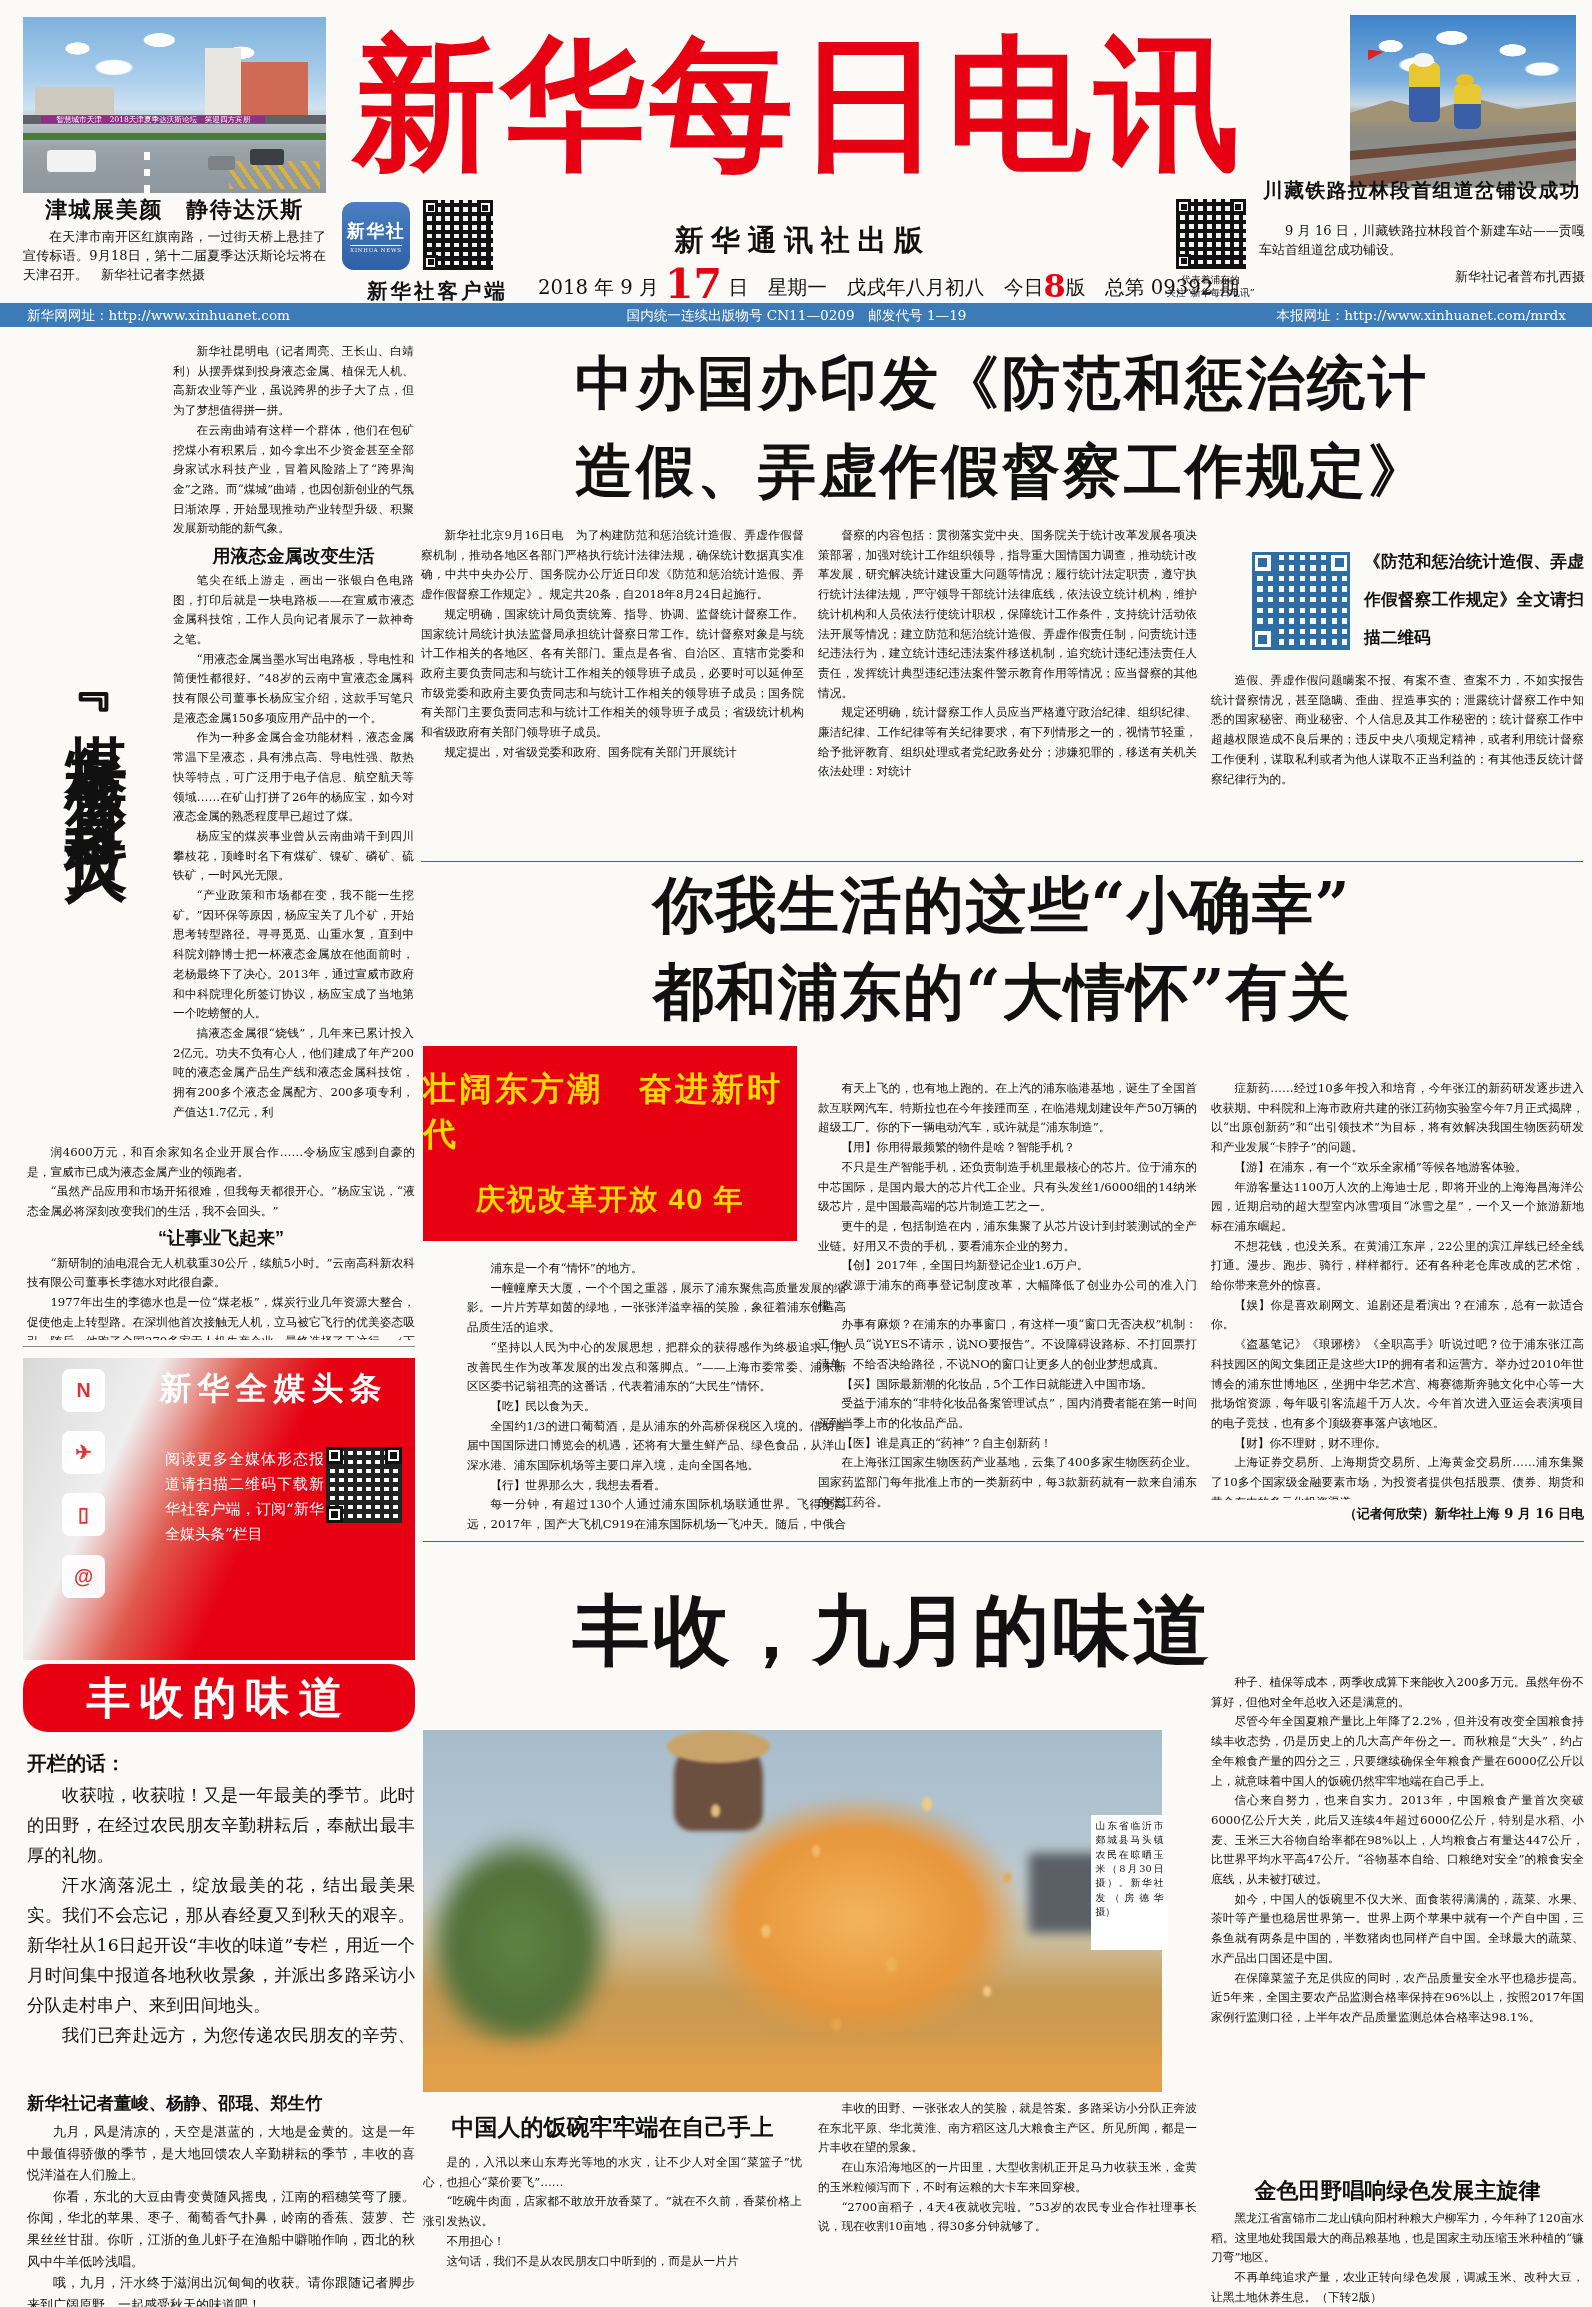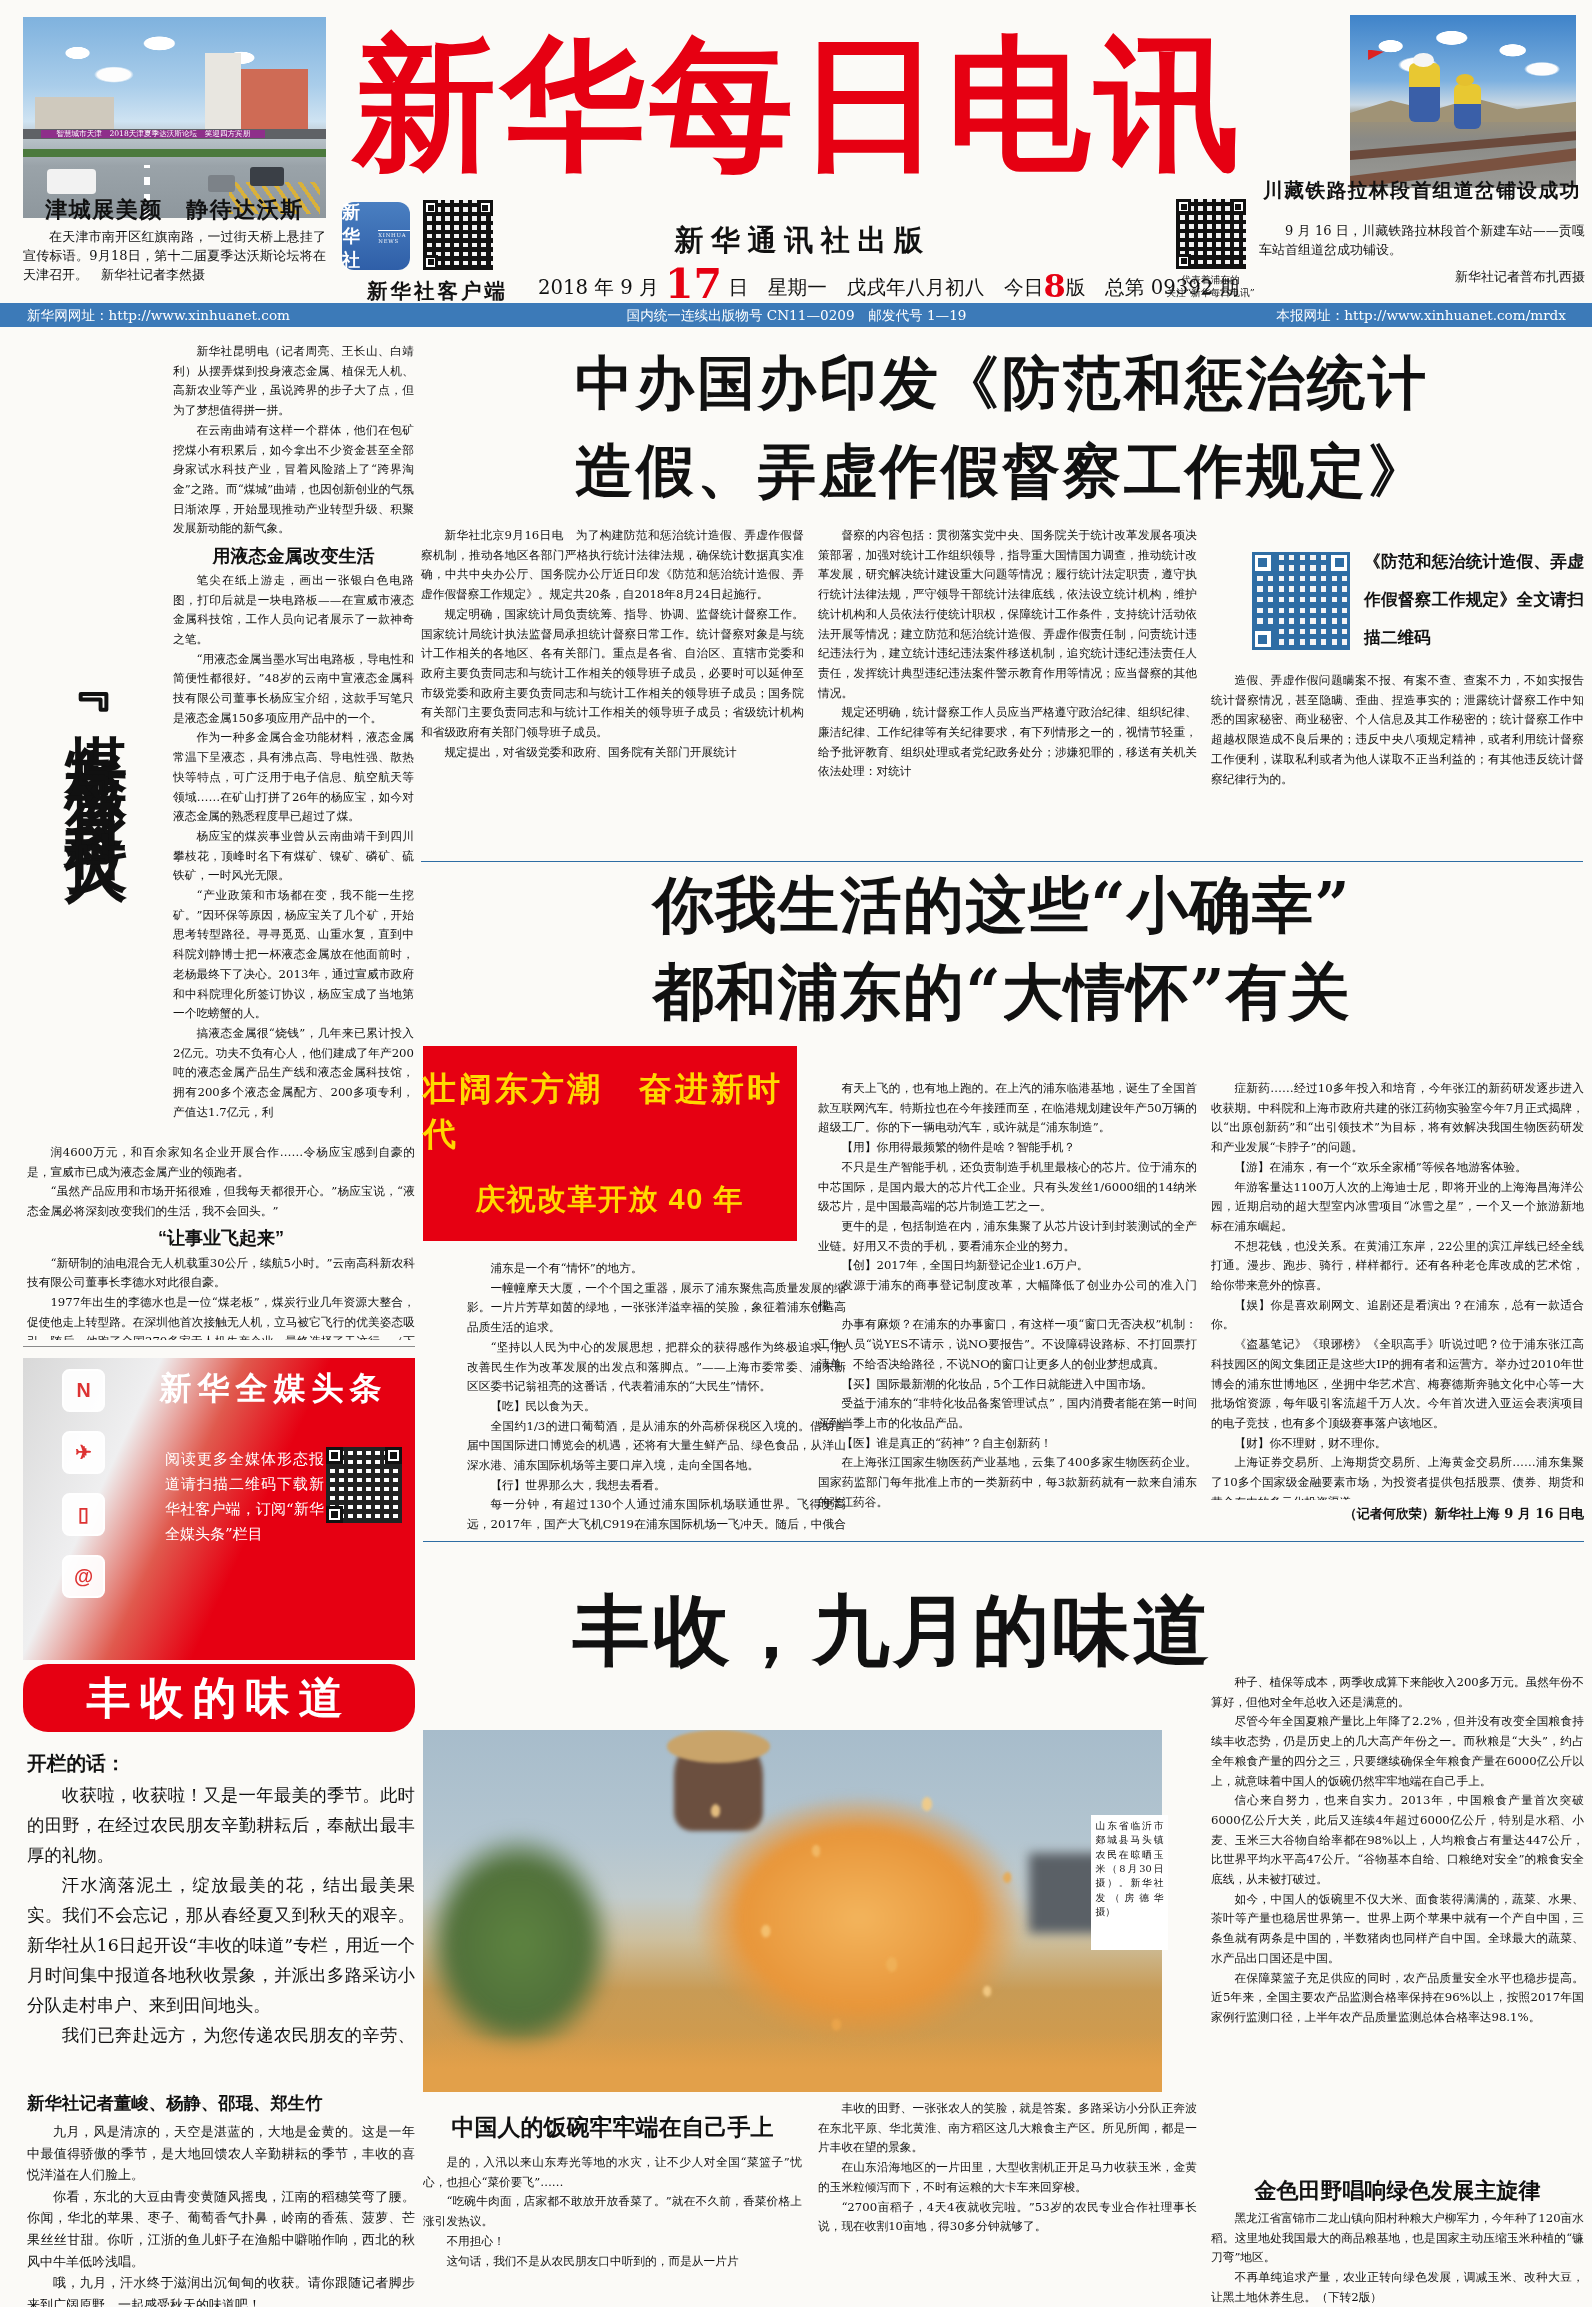--- a/index.html
+++ b/index.html
@@ -28,21 +28,21 @@
   .qr.blue{background:
       repeating-linear-gradient(90deg,#2e6da4 0 5.3px,transparent 5.3px 10.6px),
       repeating-linear-gradient(0deg,#2e6da4 0 5.3px,#f4f4f4 5.3px 10.6px);}
   .qr .eye{position:absolute;width:22%;height:22%;border:3px solid #111;background:#fff;box-sizing:border-box;}
   .qr.blue .eye{border-color:#2e6da4;}
   .qr .eye.tl{left:0;top:0;} .qr .eye.tr{right:0;top:0;} .qr .eye.bl{left:0;bottom:0;}
   .qr .eye:after{content:"";position:absolute;left:20%;top:20%;width:60%;height:60%;background:#111;}
   .qr.blue .eye:after{background:#2e6da4;}
   
   .app-icon{background:linear-gradient(180deg,#4a7fc1,#2f5fa8);border-radius:12px;color:#fff;
-            display:flex;align-items:center;justify-content:center;}
+            display:flex;flex-direction:column;align-items:center;justify-content:center;}
   .app-icon .t1{font-size:18px;font-weight:bold;letter-spacing:1.5px;}
   .app-icon .t2{font-size:5.3px;letter-spacing:0.8px;border-top:0.8px solid #fff;margin-top:2.3px;padding-top:1.5px;}
   
   .stats-headline{font-size:58px;font-weight:bold;letter-spacing:3px;white-space:nowrap;line-height:1.15;}
   .pudong-headline{font-size:61px;font-weight:bold;letter-spacing:1.5px;white-space:nowrap;line-height:1.1;}
   .harvest-headline{font-size:77px;font-weight:bold;letter-spacing:3px;white-space:nowrap;}
   .sub-hd{font-weight:bold;text-align:center;font-size:18px;margin:7.6px 0 4.5px 0;}
   
   .vtitle{writing-mode:vertical-rl;text-orientation:upright;font-size:62px;font-weight:bold;
           letter-spacing:12px;line-height:127px;text-align:center;}
@@ -114,21 +114,21 @@
   .h-pile{left:0;bottom:0;width:100%;height:16%;background:linear-gradient(180deg,transparent,#e2a04a 60%);}
   .photo-cap{background:#fff;font-size:9.8px;line-height:14.4px;padding:3.8px 4.5px;text-align:justify;}
   .cap-title{font-weight:bold;font-size:22px;letter-spacing:1.5px;}
   .cap-text{font-size:13px;line-height:19px;text-align:justify;}
   .sidebar-cap{font-size:16.7px;line-height:38px;text-align:justify;font-weight:bold;}
   .byline{font-weight:bold;}
 </style>
 </head>
 <body>
 
-<div class="photo ph-left" style="left:23px;top:16.7px;width:303px;height:201px;">
+<div class="photo ph-left" style="left:23px;top:16.7px;width:303px;height:176px;">
   <div class="clouds"></div>
   <div class="bldg-far"></div>
   <div class="bldg-grey"></div>
   <div class="bldg-red"></div>
   <div class="overpass"></div>
   <div class="p-banner">智慧城市天津　2018天津夏季达沃斯论坛　笑迎四方宾朋</div>
   <div class="hedge"></div>
   <div class="lane"></div>
   <div class="yellow-hatch"></div>
   <div class="car-w"></div>

